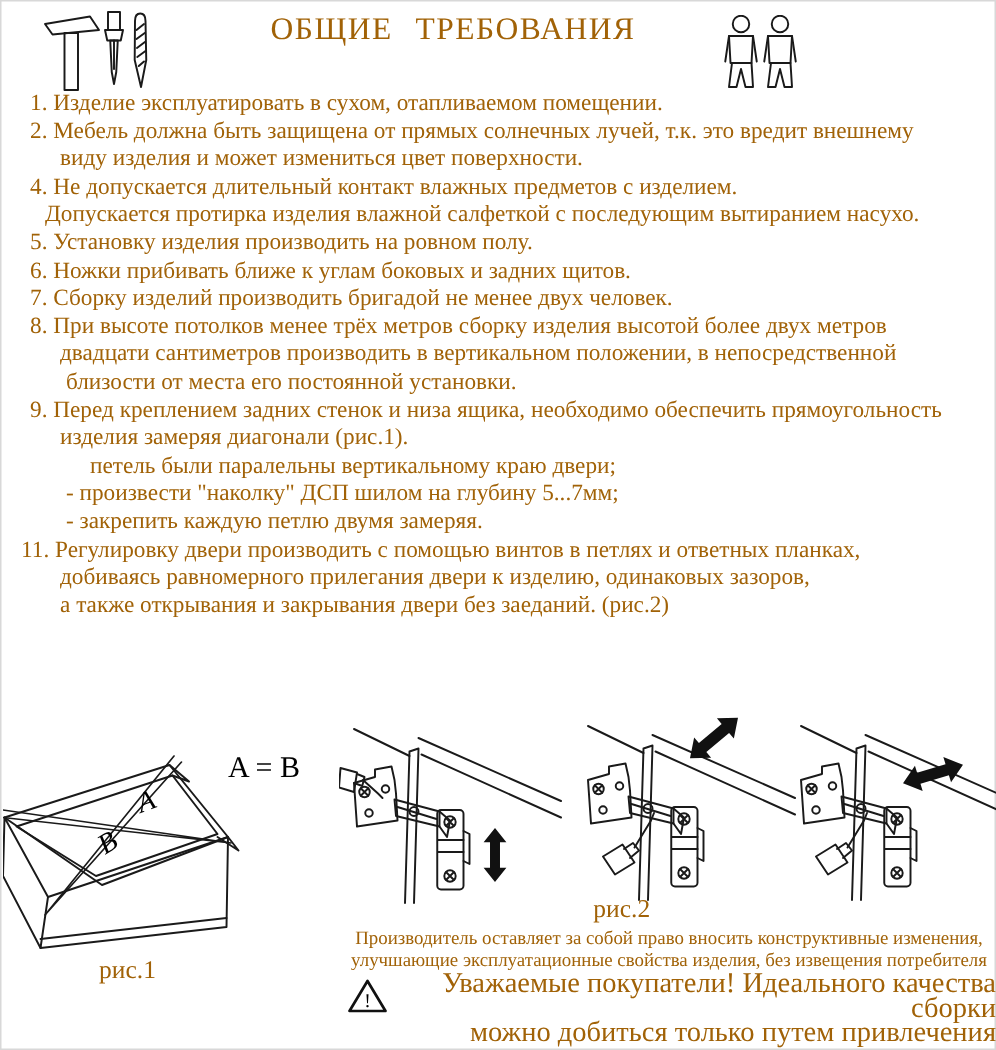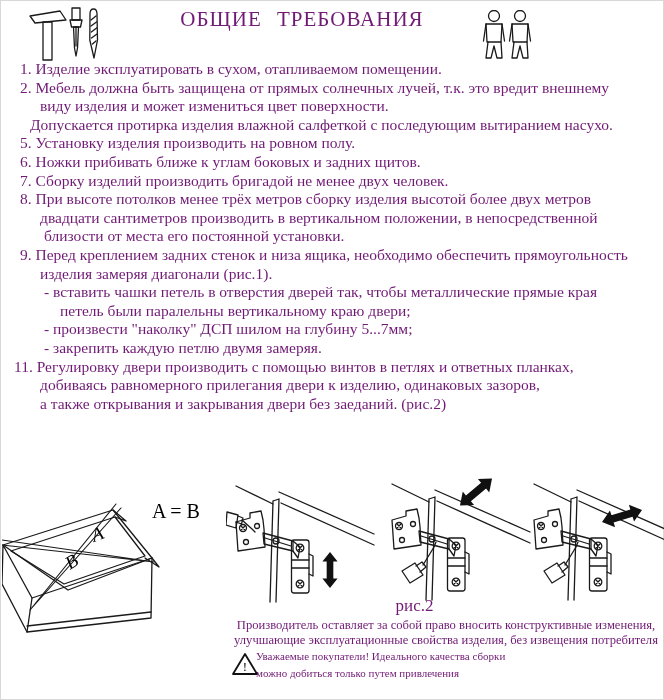--- a/index.html
+++ b/index.html
@@ -1,17 +1,17 @@
 <!DOCTYPE html>
 <html><head>
 <meta charset="utf-8">
 <style>
   html,body{margin:0;padding:0;background:#fff;}
   .page{position:relative;width:664px;height:700px;background:#fff;overflow:hidden;
-        font-family:"Liberation Serif","DejaVu Serif",serif;color:#701a75;
+        font-family:"Liberation Serif","DejaVu Serif",serif;color:#a16207;
         box-shadow:inset 0 0 0 1px #d8d8d8;}
   .title{position:absolute;left:140px;top:7px;width:324px;text-align:center;
          font-size:21px;letter-spacing:1px;word-spacing:9px;white-space:nowrap;}
   .icons{position:absolute;}
   .list{position:absolute;left:14px;top:60px;width:648px;}
   .ln{font-size:15.5px;line-height:18.6px;white-space:nowrap;}
   .ln.n{padding-left:6px}
   .ln.n2{padding-left:0}
   .ln.c{padding-left:26px}
   .ln.c0{padding-left:16px}
@@ -21,21 +21,21 @@
   .cap1{position:absolute;left:20px;top:637px;width:130px;text-align:center;font-size:17px;}
   .hinge{position:absolute;top:470px;width:150px;height:140px;}
   #hingeA{left:226px}
   #hingeB{left:382px;top:468px}
   #hingeC{left:524px;top:468px}
   .cap2{position:absolute;left:352px;top:596px;width:125px;text-align:center;font-size:17px;}
   .disclaimer{position:absolute;left:228px;top:618px;width:436px;text-align:center;
               font-size:12.6px;line-height:14.6px;}
   .warning{position:absolute;left:228px;top:648px;width:436px;}
   .warn-tri{position:absolute;left:4px;top:4px;}
-  .warn-text{margin-left:28px;text-align:left;font-size:11px;line-height:16.6px;}
+  .warn-text{margin-left:28px;text-align:right;font-size:19px;line-height:16.6px;}
   svg{display:block;}
   .lineart{stroke:#1a1a1a;fill:none;stroke-width:1.3;stroke-linejoin:round;stroke-linecap:round;}
 </style>
 </head>
 <body>
 
 <svg style="position:absolute;width:0;height:0" aria-hidden="true">
   <defs>
     <g id="g-hinge" class="lineart">
 
@@ -113,30 +113,30 @@
       <path d="M5,14 L21,14 L20,32 L6,32 Z"></path>
       <path d="M5,14 L2.5,31 M21,14 L23.5,31"></path>
       <path d="M7,32 L5,48 L10,48 L13,36 L16,48 L21,48 L20,32"></path>
     </g>
   </svg>
 
   <div class="list">
     <div class="ln n">1. Изделие эксплуатировать в сухом, отапливаемом помещении.</div>
     <div class="ln n">2. Мебель должна быть защищена от прямых солнечных лучей, т.к. это вредит внешнему</div>
     <div class="ln c">виду изделия и может измениться цвет поверхности.</div>
+    <div class="ln n">4. Не допускается длительный контакт влажных предметов с изделием.</div>
     <div class="ln c0">Допускается протирка изделия влажной салфеткой с последующим вытиранием насухо.</div>
     <div class="ln n">5. Установку изделия производить на ровном полу.</div>
     <div class="ln n">6. Ножки прибивать ближе к углам боковых и задних щитов.</div>
     <div class="ln n">7. Сборку изделий производить бригадой не менее двух человек.</div>
     <div class="ln n">8. При высоте потолков менее трёх метров сборку изделия высотой более двух метров</div>
     <div class="ln c">двадцати сантиметров производить в вертикальном положении, в непосредственной</div>
     <div class="ln d">близости от места его постоянной установки.</div>
     <div class="ln n">9. Перед креплением задних стенок и низа ящика, необходимо обеспечить прямоугольность</div>
     <div class="ln c">изделия замеряя диагонали (рис.1).</div>
-    <div class="ln d">- вставить чашки петель в отверстия дверей так, чтобы металлические прямые края</div>
     <div class="ln dc">петель были паралельны вертикальному краю двери;</div>
     <div class="ln d">- произвести "наколку" ДСП шилом на глубину 5...7мм;</div>
     <div class="ln d">- закрепить каждую петлю двумя замеряя.</div>
     <div class="ln n2">11. Регулировку двери производить с помощью винтов в петлях и ответных планках,</div>
     <div class="ln c">добиваясь равномерного прилегания двери к изделию, одинаковых зазоров,</div>
     <div class="ln c">а также открывания и закрывания двери без заеданий. (рис.2)</div>
   </div>
 
   <svg class="fig1" viewBox="0 0 222 150">
     <g class="lineart">
@@ -146,20 +146,21 @@
       <path d="M30,104 L150,64 L149,124 L25,138 Z"></path>
       <path d="M25,132 L149,118"></path>
       <path d="M1,51 L0,90 L25,138 M1,51 L30,104"></path>
       <path d="M0,46 L152,68 M0,51 L152,68" stroke-width="1.1"></path>
       <path d="M114,10 L28,116 M119,14 L28,116" stroke-width="1.1"></path>
     </g>
     <text x="150" y="24" font-size="20">A = B</text>
     <text x="92" y="48" font-size="19" font-style="italic" transform="rotate(-20 92 48)">A</text>
     <text x="68" y="76" font-size="19" font-style="italic" transform="rotate(-32 68 76)">B</text>
   </svg>
+  <div class="cap1">рис.1</div>
 
   <svg id="hingeA" class="hinge" viewBox="0 0 150 140">
     <use href="#g-hinge"></use>
     <g>
         <use href="#g-sd-left"></use>
       </g>
     <g>
       <use href="#g-arrow" transform="translate(104,100) scale(0.95)"></use>
     </g>
   </svg>

